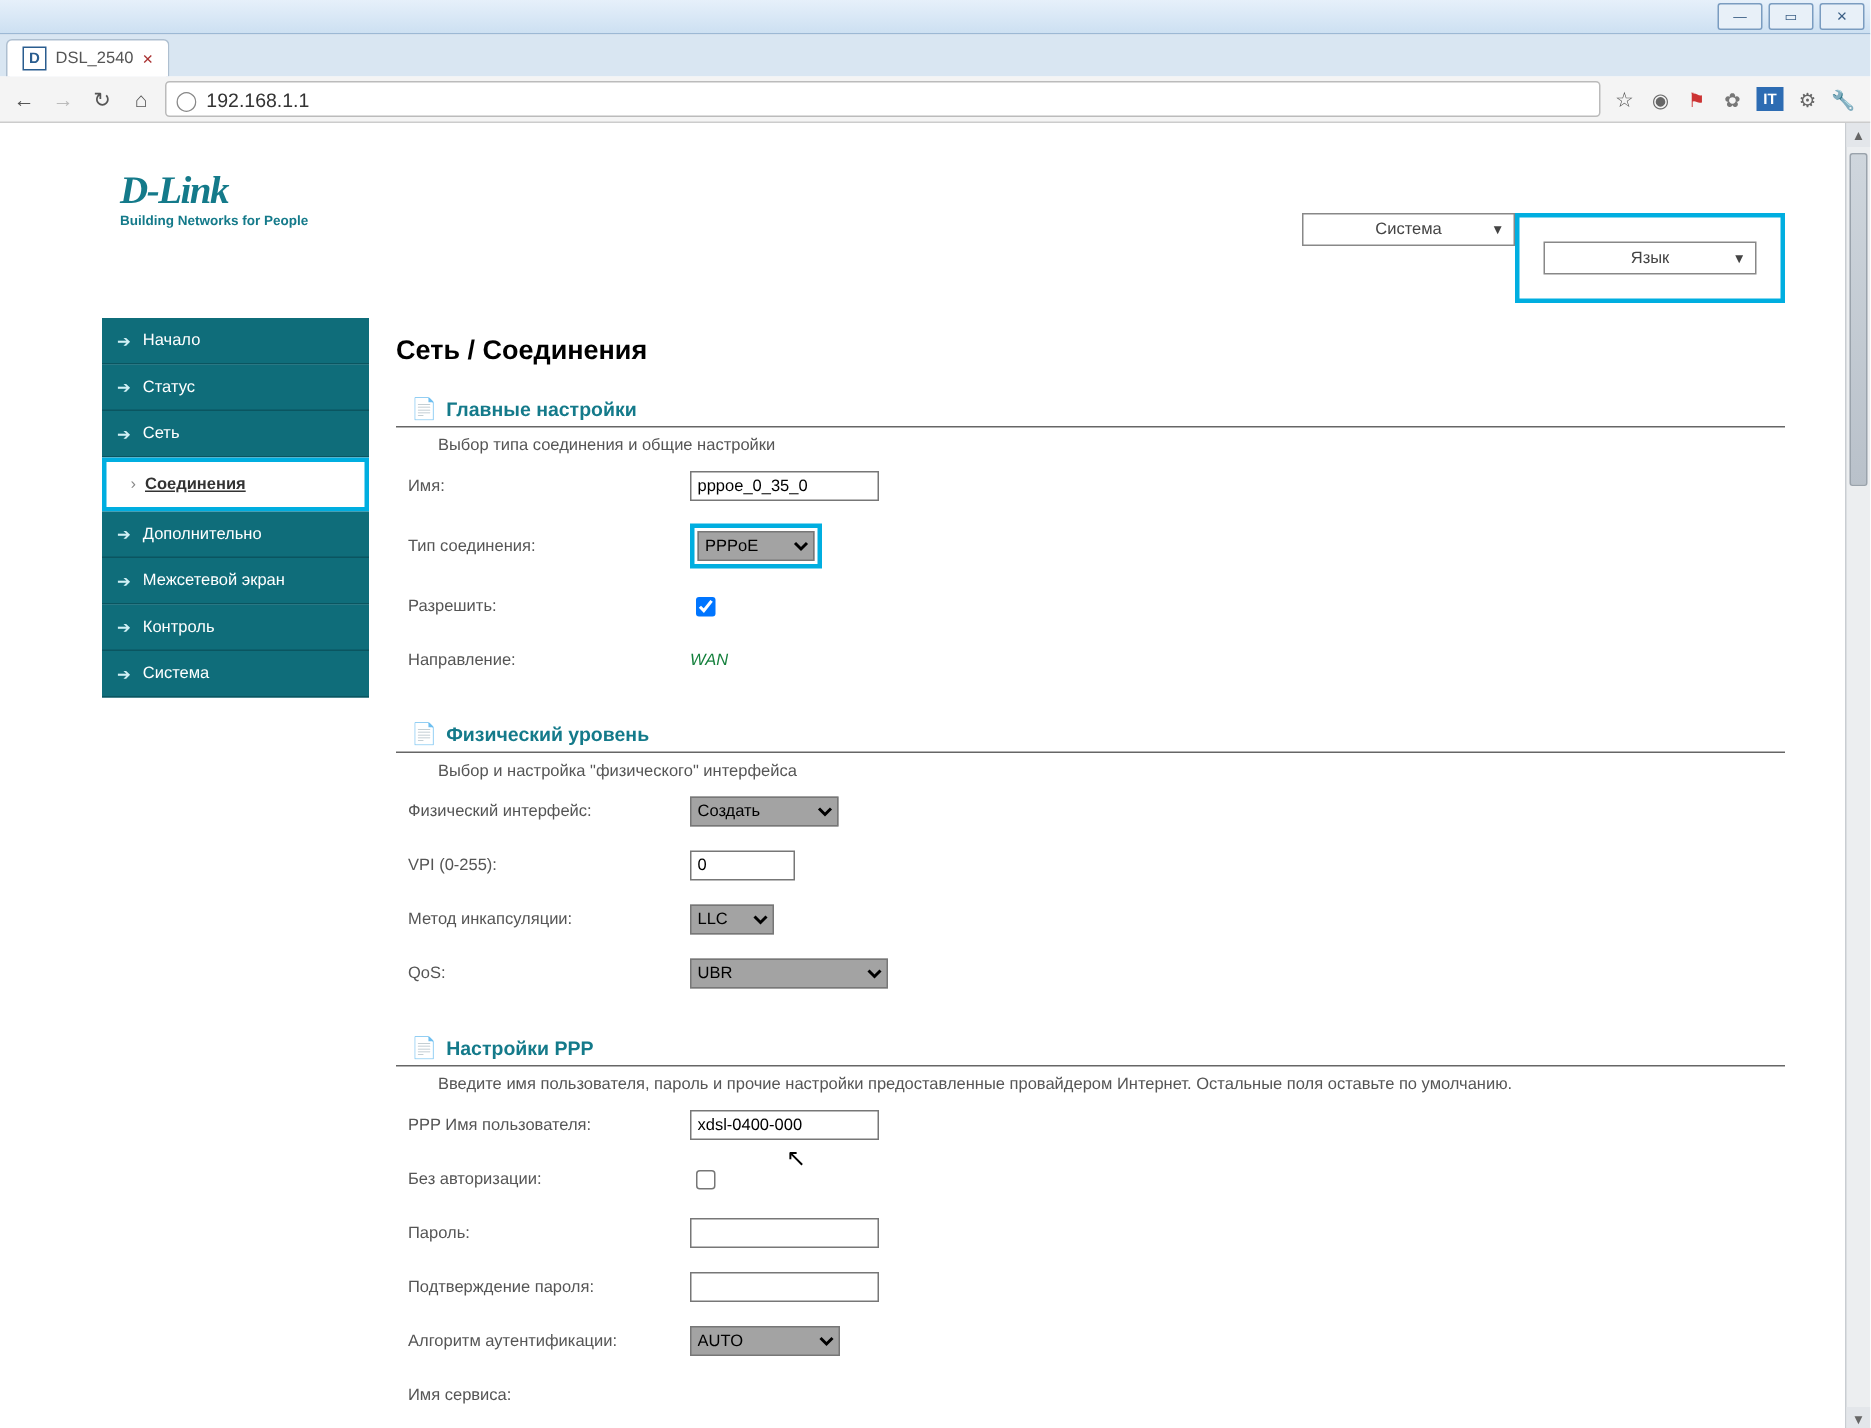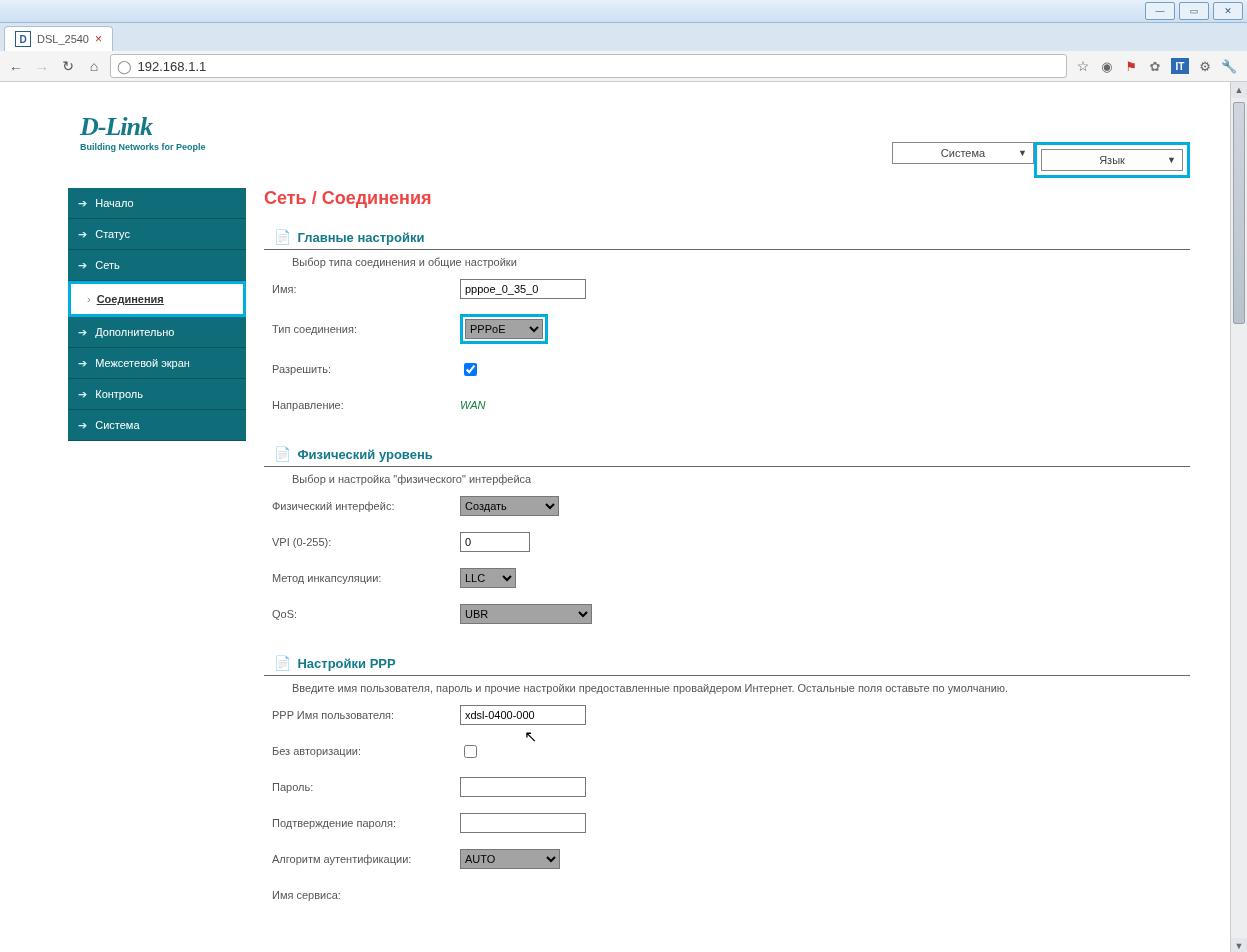--- a/index.html
+++ b/index.html
@@ -24,33 +24,33 @@
   .vscroll .arrow{position:absolute;left:0;right:0;height:16px;background:#e3e6ea;display:flex;justify-content:center;align-items:center;font-size:9px;color:#666}
   .vscroll .arrow.up{top:0}
   .vscroll .arrow.down{bottom:0}
   
   .hdr{display:flex;justify-content:space-between;align-items:flex-start;padding:20px 40px 0 80px}
   .logo .brand{font-family:Georgia,serif;font-weight:bold;font-style:italic;font-size:26px;color:#147a8a;letter-spacing:-1px}
   .logo .tag{font-size:9px;font-weight:bold;color:#147a8a}
   .top-dd-wrap{display:flex;gap:0;margin-top:30px}
   .top-dd{width:140px;height:20px;background:#fff;border:1px solid #888;display:flex;align-items:center;justify-content:center;position:relative;font-size:11px;color:#444}
   .top-dd .dd-arrow{position:absolute;right:6px;color:#444;font-size:9px}
-  .highlight-box-lang{border:3px solid #00aee0;padding:4px;}
+  .highlight-box-lang{border:3px solid #00aee0;padding:16px;}
   
   .cols{display:flex;align-items:flex-start;padding:10px 40px 40px 68px;gap:18px}
   .sidebar{width:178px}
   .nav-item{display:flex;align-items:center;gap:8px;height:30px;padding:0 10px;background:#0f6d7a;color:#fff;font-size:11px;border-bottom:1px solid #0a5560;cursor:pointer}
   .nav-item .arrow-icon{font-size:11px;color:#d0f0f5}
   .nav-sub{display:flex;align-items:center;height:30px;padding:0 16px;background:#fff;border:1px solid #ddd;font-size:11px;color:#444;cursor:pointer}
   .nav-sub span.caret{margin-right:6px;color:#888}
   .nav-sub.highlighted{border:3px solid #00aee0}
   .nav-sub.highlighted .sub-label{text-decoration:underline;font-weight:bold;color:#333}
   
   .content{flex:1}
-  h1.pg-title{font-size:18px;font-weight:bold;color:#ef4444;margin:0 0 20px 0}
+  h1.pg-title{font-size:18px;font-weight:bold;color:#000000;margin:11px 0 20px 0}
   .section{margin-bottom:30px}
   .sect-head{display:flex;align-items:center;gap:6px;border-bottom:1px solid #666;padding:0 0 4px 10px;margin-bottom:6px}
   .sect-head .doc-icon{color:#147a8a;font-size:14px}
   .sect-head h2{font-size:13px;font-weight:bold;color:#147a8a;margin:0}
   .sect-desc{font-size:11px;color:#555;margin:4px 0 10px 28px}
   .field-row{display:flex;align-items:center;margin:0 0 14px 8px;min-height:22px}
   .field-label{width:188px;font-size:11px;color:#555}
   .field-value{display:flex;}
   input.txt{border:1px solid #777;height:18px;font-size:11px;padding:0 4px;background:#fff}
   select.sel{border:1px solid #777;height:20px;font-size:11px;background:#a3a3a3}

